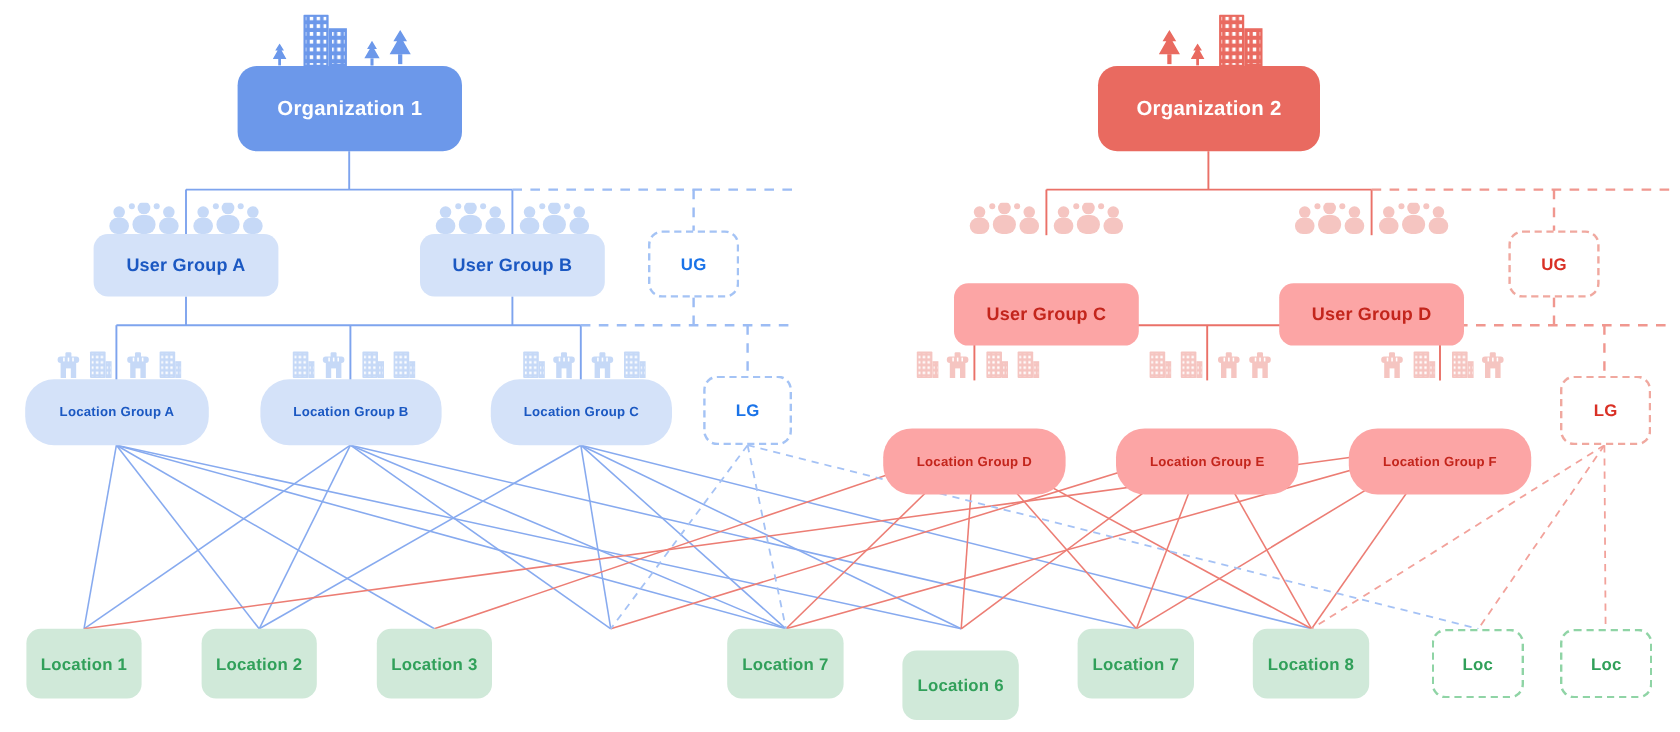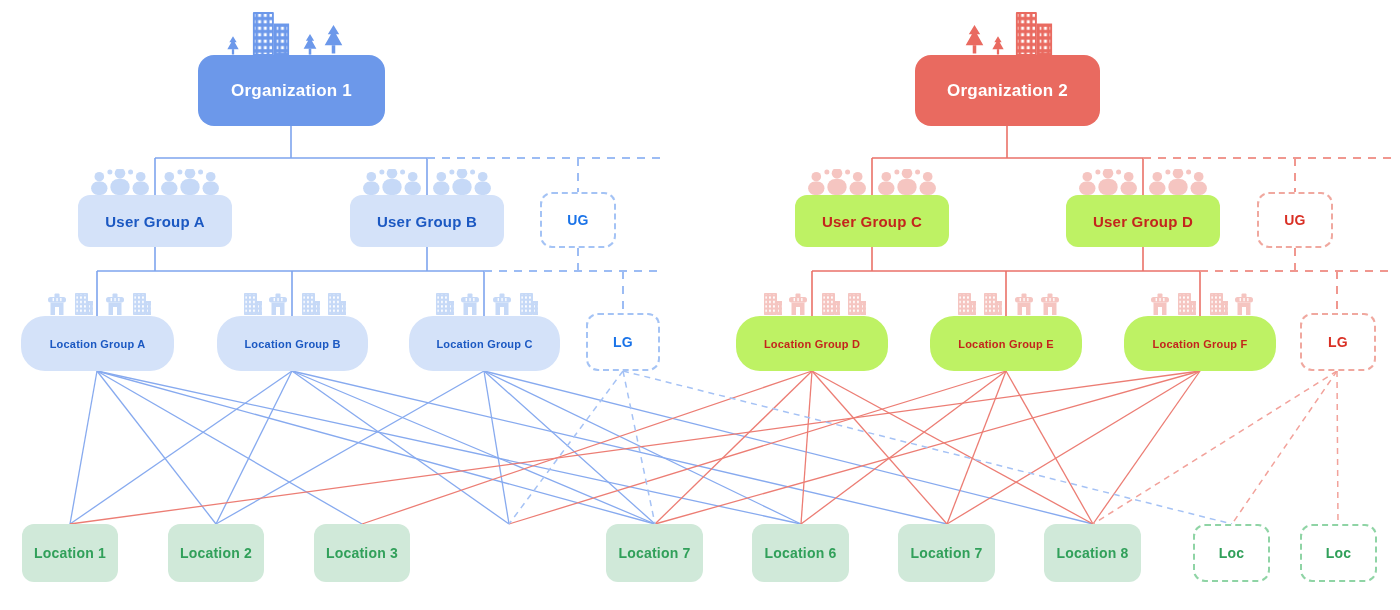--- a/index.html
+++ b/index.html
@@ -7,21 +7,21 @@
           font-family:"Liberation Sans",sans-serif;font-weight:bold;padding-left:32px;}
   svg.lines{position:absolute;left:0;top:0;width:1400px;height:610px;}
   .box{position:absolute;display:flex;align-items:center;justify-content:center;
        box-sizing:border-box;text-align:center;letter-spacing:.2px;white-space:nowrap;}
   .org{height:71px;border-radius:16px;color:#fff;font-size:17px;}
   .org.blue{background:#6c98ea;}
   .org.red{background:#e96a60;}
   .grp{height:52px;border-radius:12px;font-size:15px;}
   .lgrp{height:55px;border-radius:24px;font-size:11px;}
   .grp.blue,.lgrp.blue{background:#d4e2f9;color:#1b58c2;}
-  .grp.red,.lgrp.red{background:#bef264;color:#c3251c;}
+  .grp.red,.lgrp.red{background:#fca5a5;color:#c3251c;margin-top:41px;}
   .loc{height:58px;border-radius:12px;font-size:14px;background:#d0e9d9;color:#31a05a;}
   .ph{background:#fff;border:2px dashed;border-radius:12px;font-size:14px;}
   .ph.blue{border-color:#a4c3f5;color:#1a73e8;}
   .ph.red{border-color:#f0a89f;color:#d93025;}
   .ph.green{border-color:#8fd4a5;color:#31a05a;}
   .icon-row{position:absolute;overflow:visible;}
   .icon-row.blue{color:#c6d9f7;}
   .icon-row.red{color:#f5c5c1;}
   .org-icon.blue{color:#6c98ea;}
   .org-icon.red{color:#e96a60;}
@@ -227,19 +227,19 @@
   <div class="box ph blue" style="left:586px;top:313px;width:74px;height:58px;">LG</div>
   <div class="box lgrp red" style="left:736px;top:316px;width:152px;">Location Group D</div>
   <div class="box lgrp red" style="left:930px;top:316px;width:152px;">Location Group E</div>
   <div class="box lgrp red" style="left:1124px;top:316px;width:152px;">Location Group F</div>
   <div class="box ph red" style="left:1300px;top:313px;width:76px;height:58px;">LG</div>
 
   <div class="box loc" style="left:22px;top:524px;width:96px;">Location 1</div>
   <div class="box loc" style="left:168px;top:524px;width:96px;">Location 2</div>
   <div class="box loc" style="left:314px;top:524px;width:96px;">Location 3</div>
   <div class="box loc" style="left:606px;top:524px;width:97px;">Location 7</div>
-  <div class="box loc" style="left:752px;top:524px;width:97px;">Location 6</div>
+  <div class="box loc" style="left:752px;top:542px;width:97px;">Location 6</div>
   <div class="box loc" style="left:898px;top:524px;width:97px;">Location 7</div>
   <div class="box loc" style="left:1044px;top:524px;width:97px;">Location 8</div>
   <div class="box ph green" style="left:1193px;top:524px;width:77px;height:58px;">Loc</div>
   <div class="box ph green" style="left:1300px;top:524px;width:77px;height:58px;">Loc</div>
 
 </div>
 
 </body></html>

